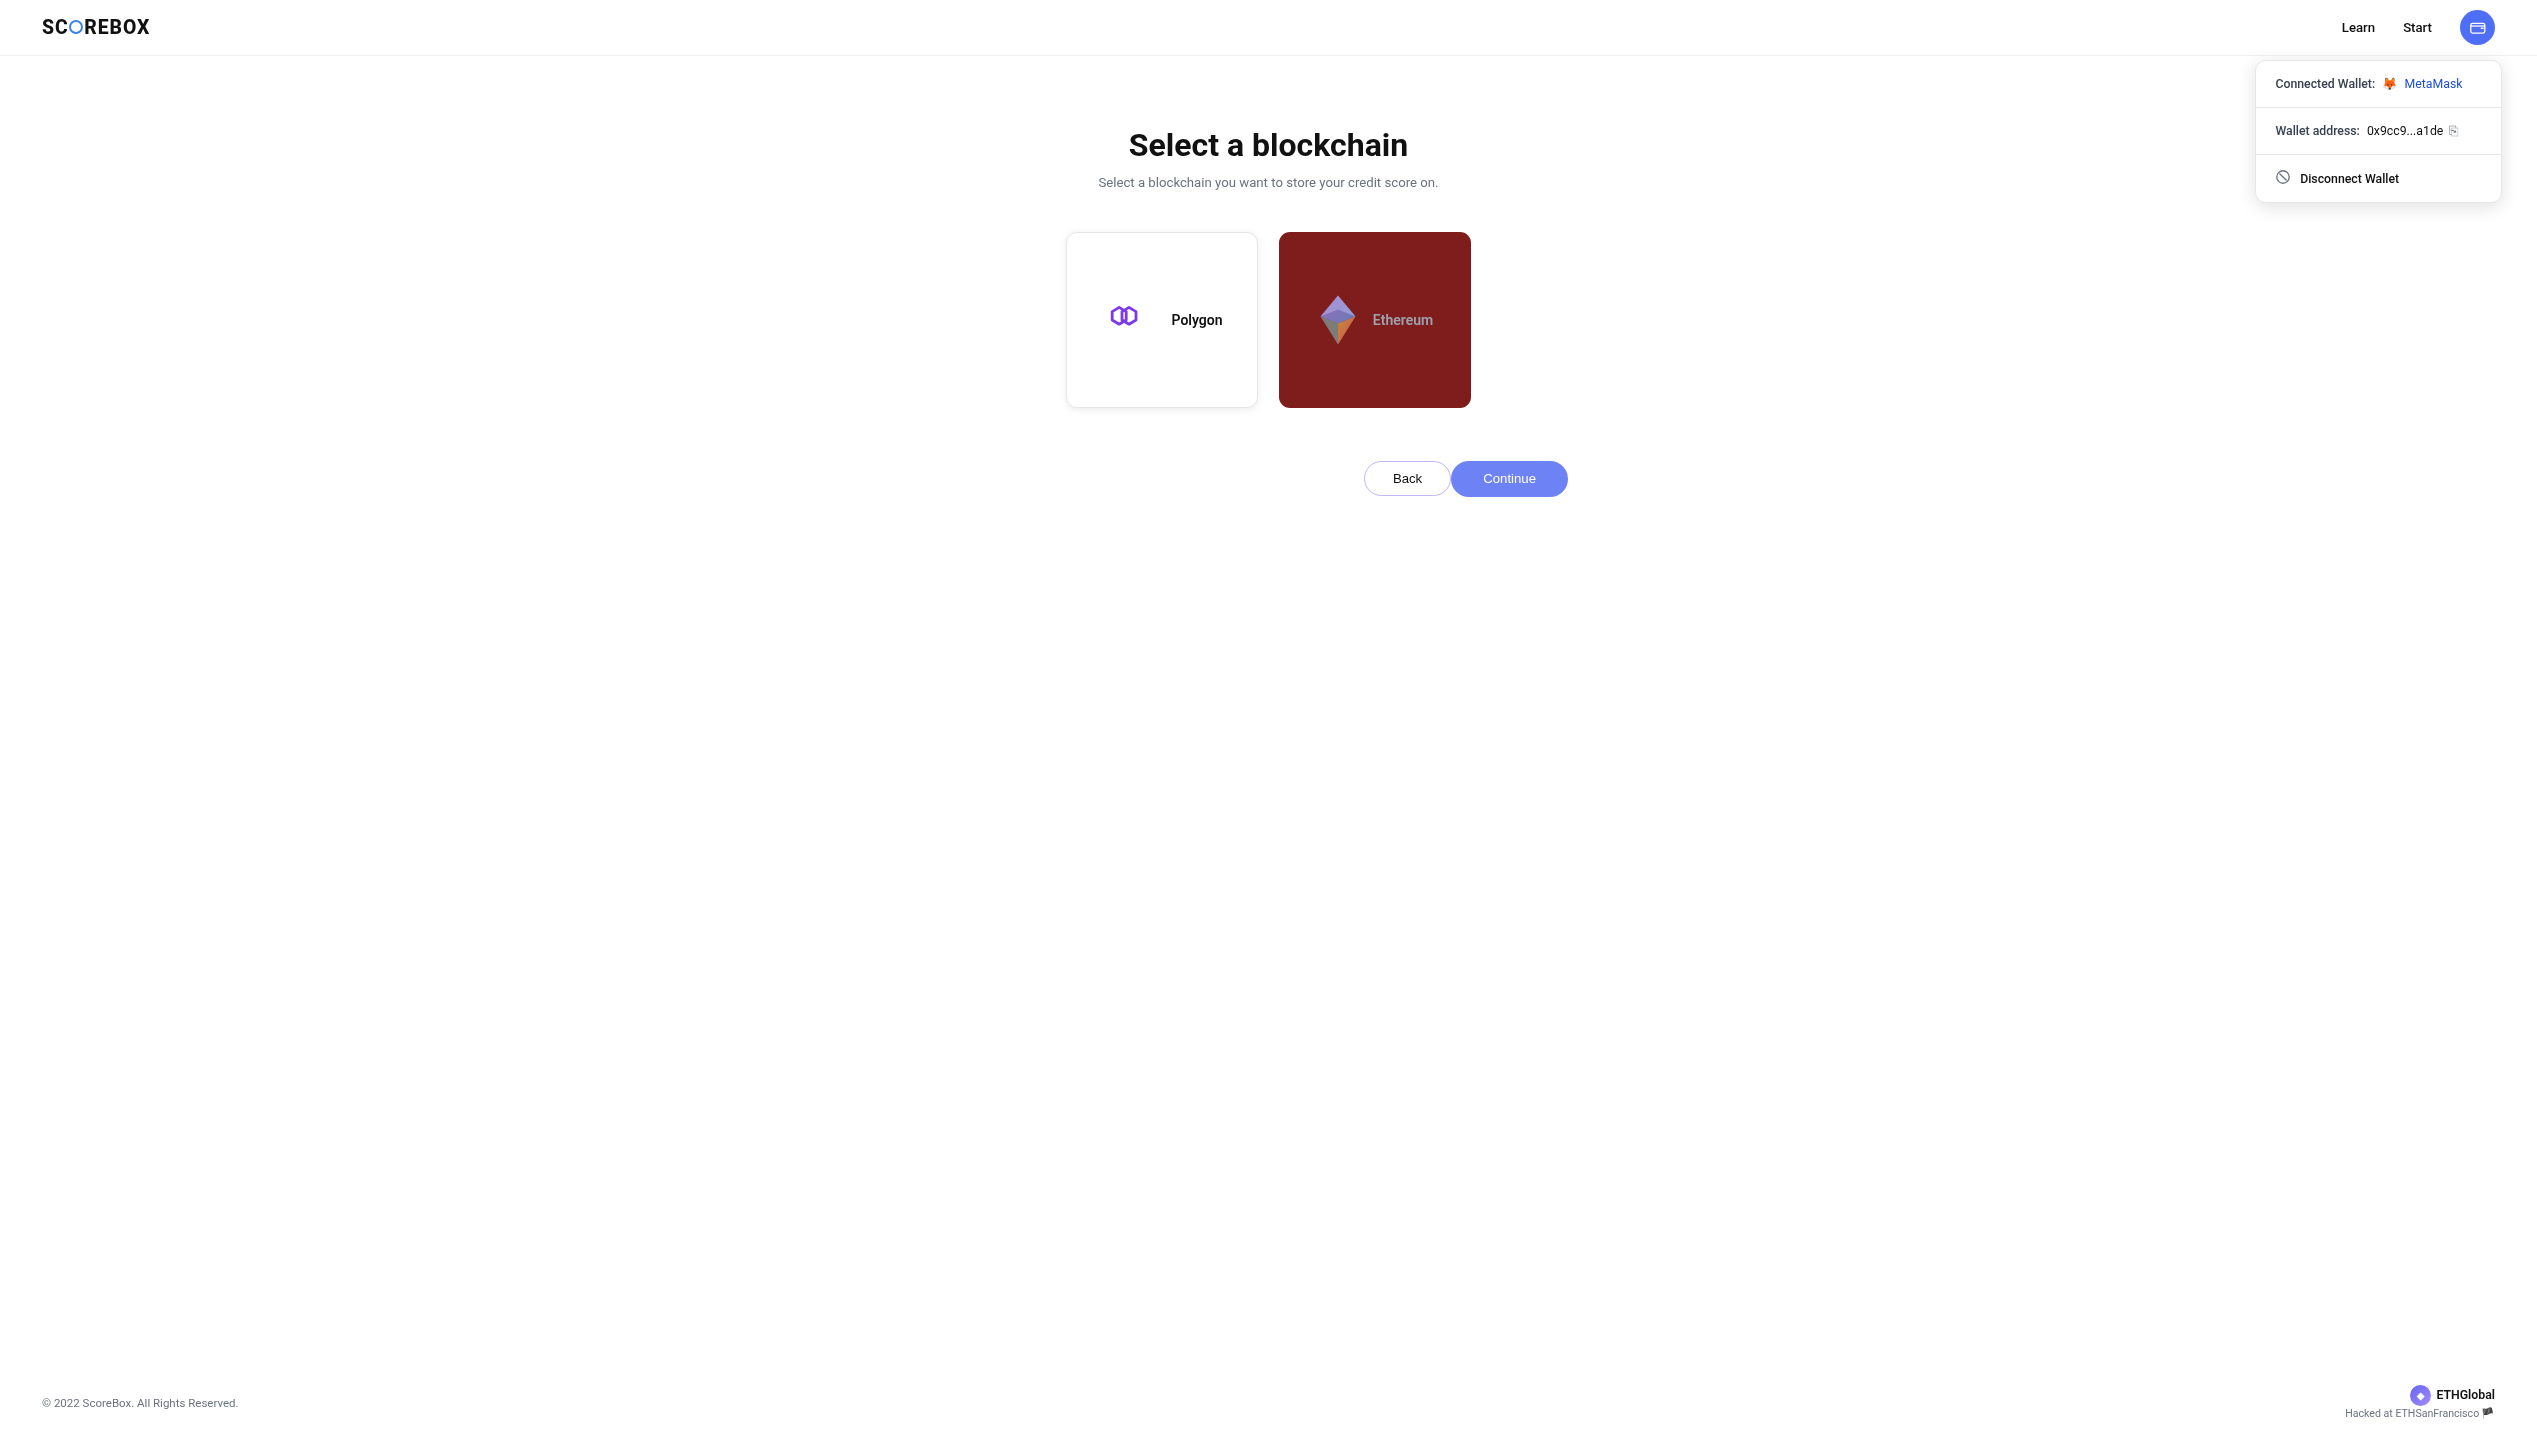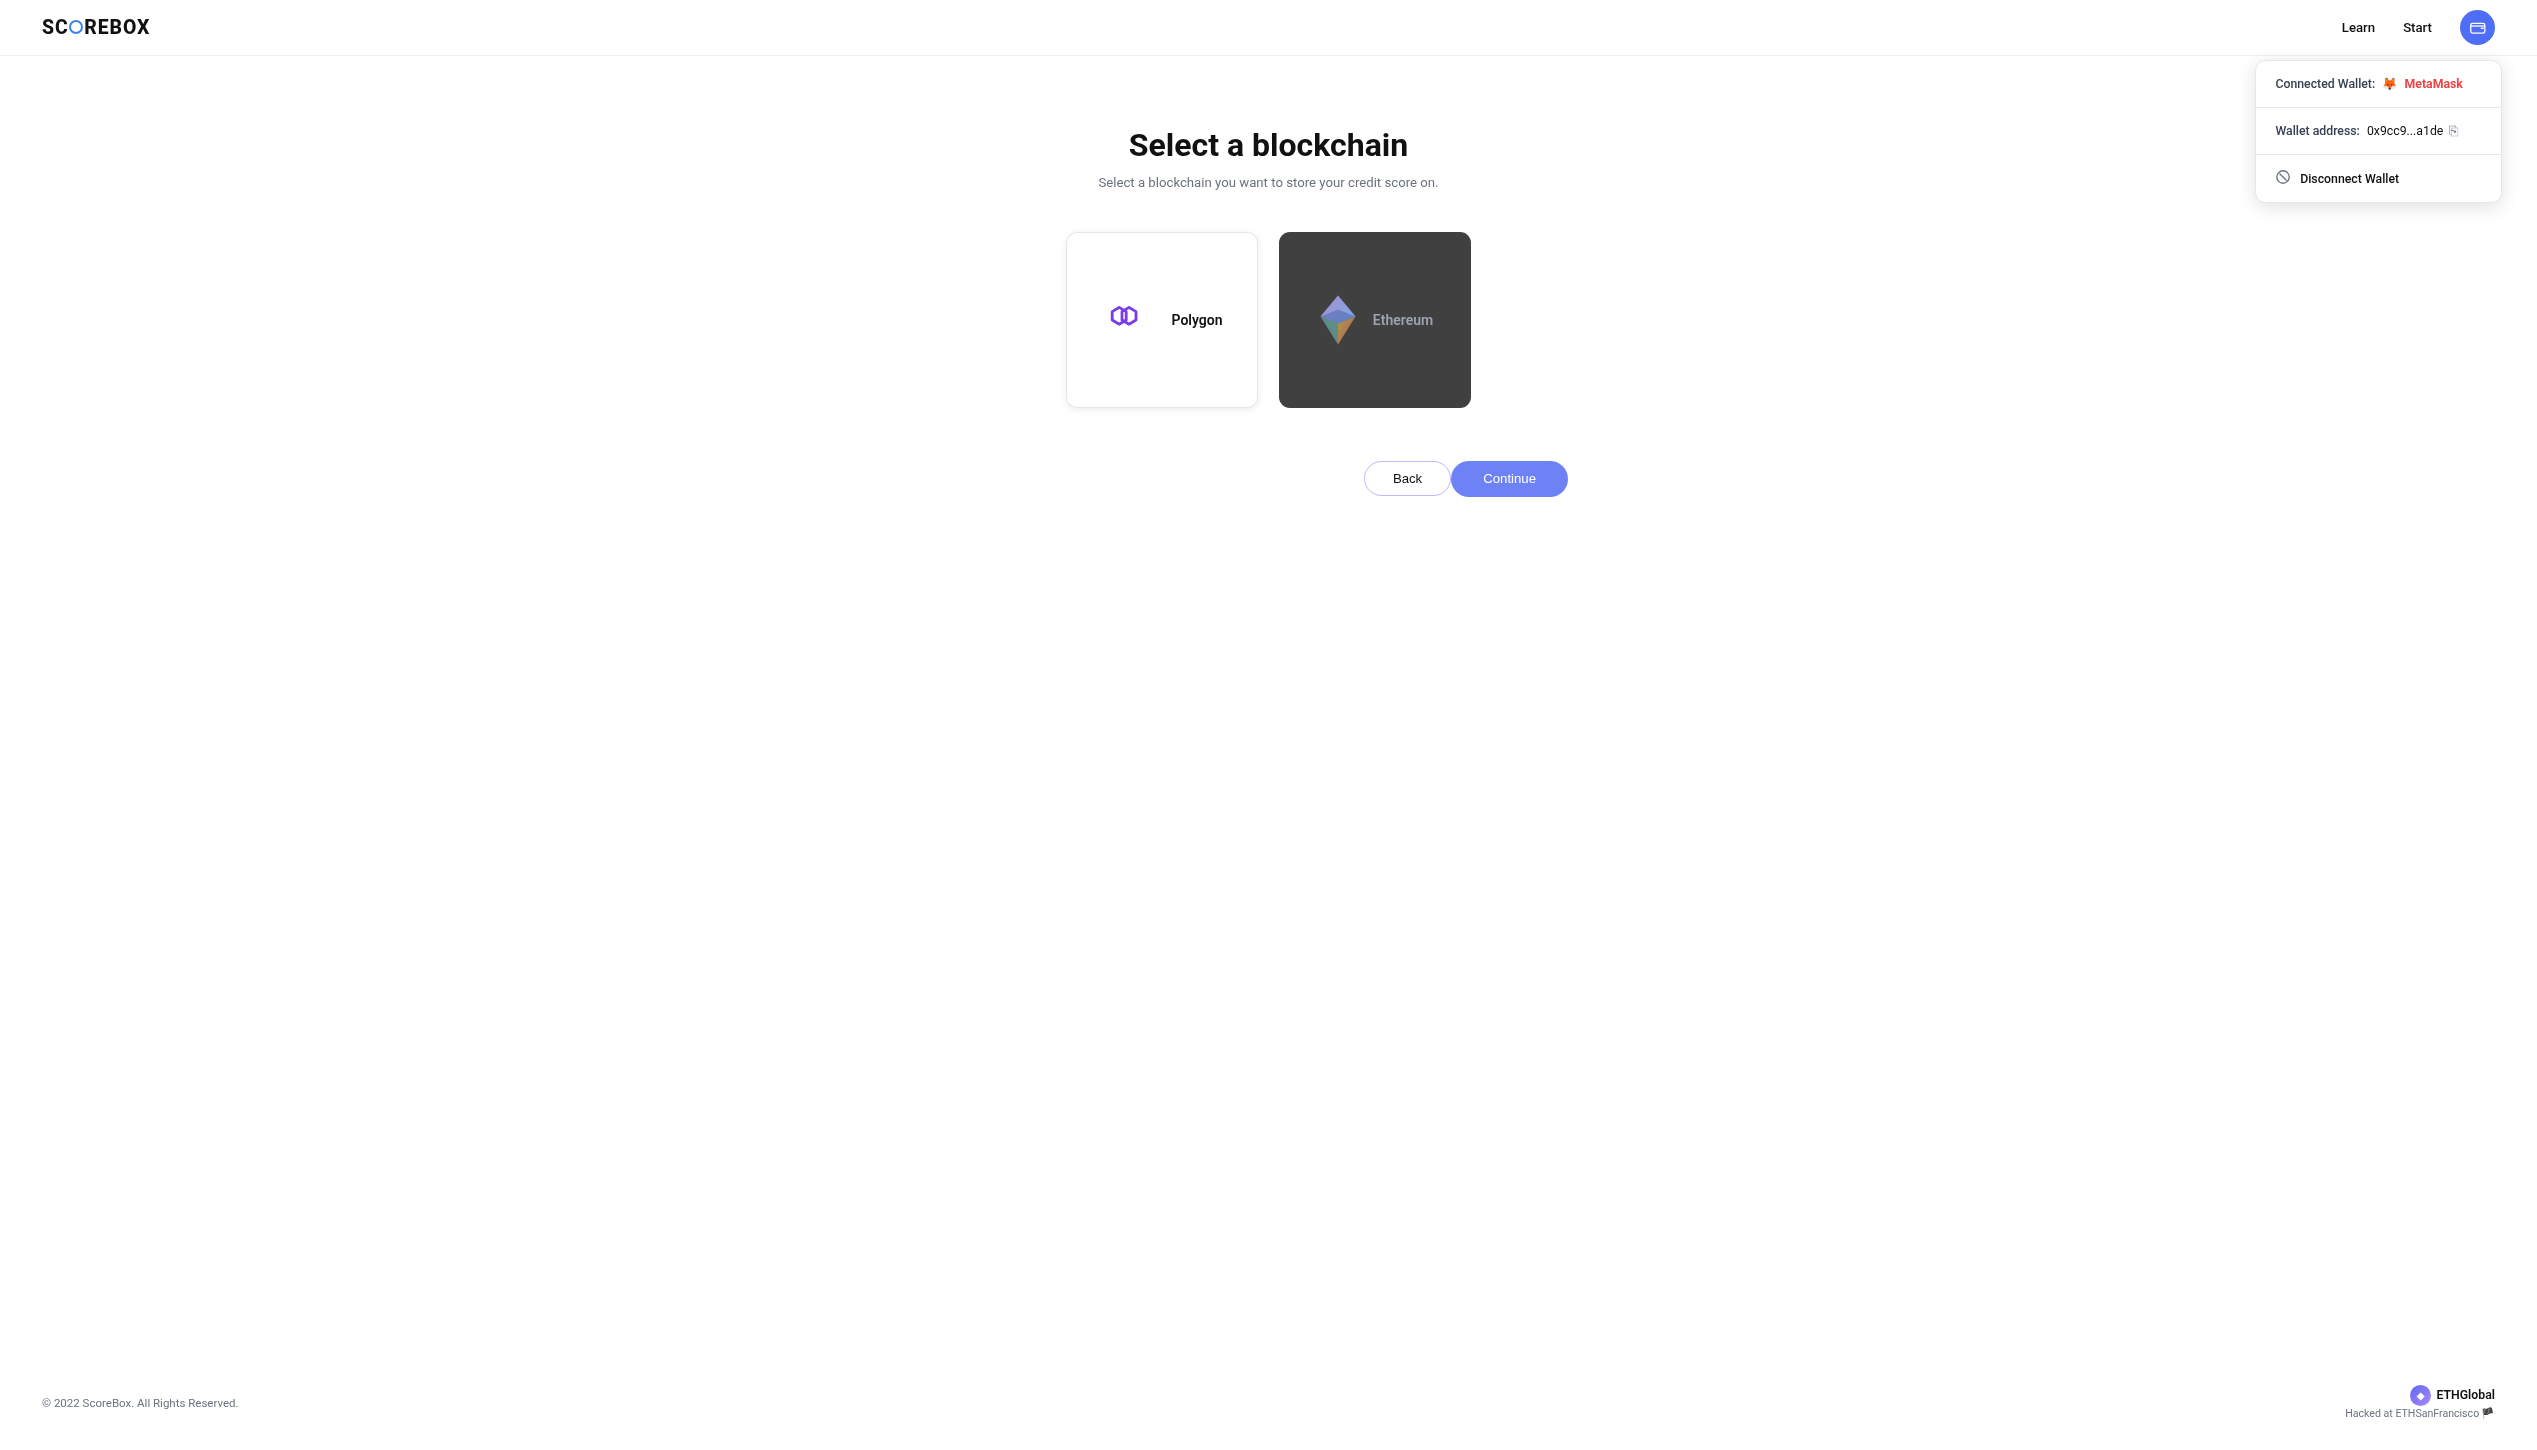--- a/index.html
+++ b/index.html
@@ -101,22 +101,22 @@
     .dropdown-row:last-child {
       border-bottom: none;
     }
 
     .dropdown-label {
       color: #374151;
       font-weight: 500;
     }
 
     .dropdown-value {
-      color: #ef4444;
-      font-weight: 700;
+      color: #1d4ed8;
+      font-weight: 400;
     }
 
     .wallet-address {
       display: flex;
       align-items: center;
       gap: 5.3px;
     }
 
     .copy-icon {
       cursor: pointer;
@@ -183,21 +183,21 @@
       transition: border-color 0.2s, background 0.2s;
     }
 
     .blockchain-card.selected {
       background: #ffffff;
       border: 1.8px solid #e5e7eb;
       box-shadow: 0 1.8px 7px rgba(0,0,0,0.08);
     }
 
     .blockchain-card.disabled {
-      background: #404040;
+      background: #7f1d1d;
       cursor: default;
     }
 
     .card-label {
       font-size: 14px;
       font-weight: 600;
       color: #111;
     }
 
     .card-label.muted {

